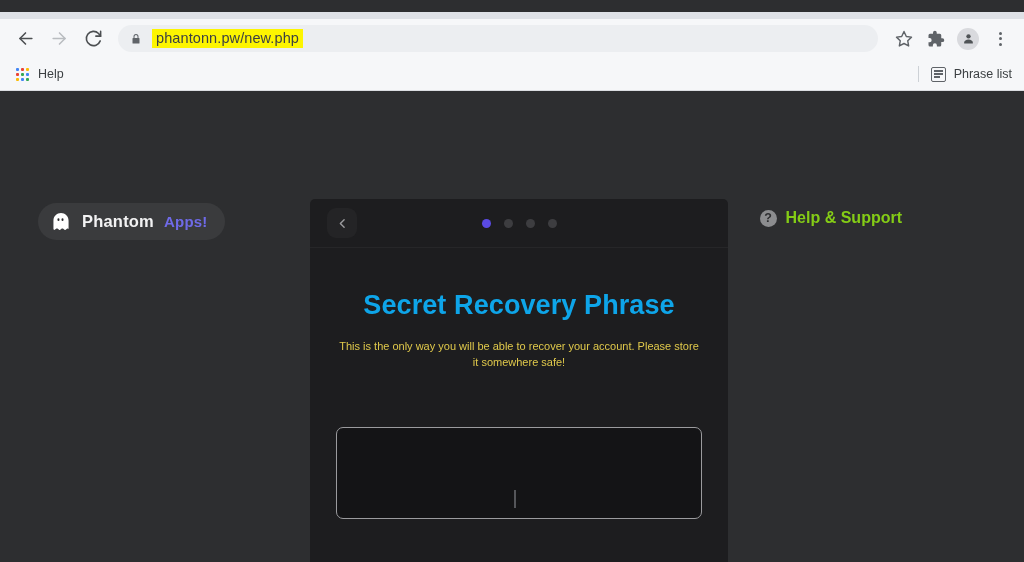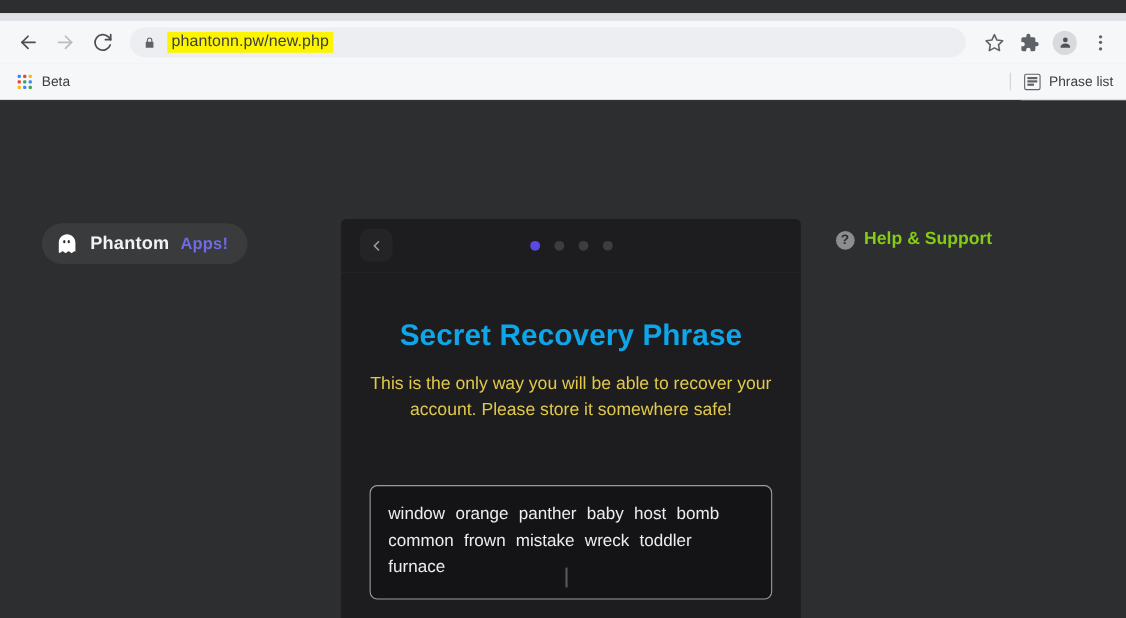--- a/index.html
+++ b/index.html
@@ -159,21 +159,21 @@
   #modal-title {
     margin-top: 42px;
     text-align: center;
     font-size: 27px;
     color: #0ea5e9;
     letter-spacing: .1px;
   }
   #modal-warning {
     margin-top: 18px;
     text-align: center;
-    font-size: 16px;
+    font-size: 11px;
     line-height: 1.42;
     color: #e0c94b;
   }
 
   #seed-box {
     margin-top: 57px;
     border: 1.5px solid #9b9b9e;
     border-radius: 7px;
     background: #141416;
     padding: 14px 16px 17px 16px;
@@ -268,21 +268,21 @@
         <span style="background:#4285f4"></span>
           <span style="background:#ea4335"></span>
           <span style="background:#fbbc05"></span>
         <span style="background:#ea4335"></span>
           <span style="background:#34a853"></span>
           <span style="background:#4285f4"></span>
         <span style="background:#fbbc05"></span>
           <span style="background:#4285f4"></span>
           <span style="background:#34a853"></span>
       </span>
-      <span id="apps-label">Beta</span>
+      <span id="apps-label">Help</span>
     </div>
 
     <div id="bookmarks-right">
       <span id="bm-divider"></span>
       <span id="reading-list-icon">
           <i></i>
           <i></i>
           <i></i>
         </span>
       <span id="reading-list-label">Phrase list</span>
@@ -323,19 +323,18 @@
         <span class="dot"></span>
         <span class="dot"></span>
       </div>
     </div>
 
     <div id="modal-body">
       <h1 id="modal-title">Secret Recovery Phrase</h1>
       <p id="modal-warning">This is the only way you will be able to recover your account. Please store it somewhere safe!</p>
 
       <div id="seed-box">
-        <div id="seed-words">window orange panther baby host bomb common frown mistake wreck toddler furnace</div>
         <span id="text-caret"></span>
       </div>
 
     </div>
   </div>
 </div>
 
 </body></html>

